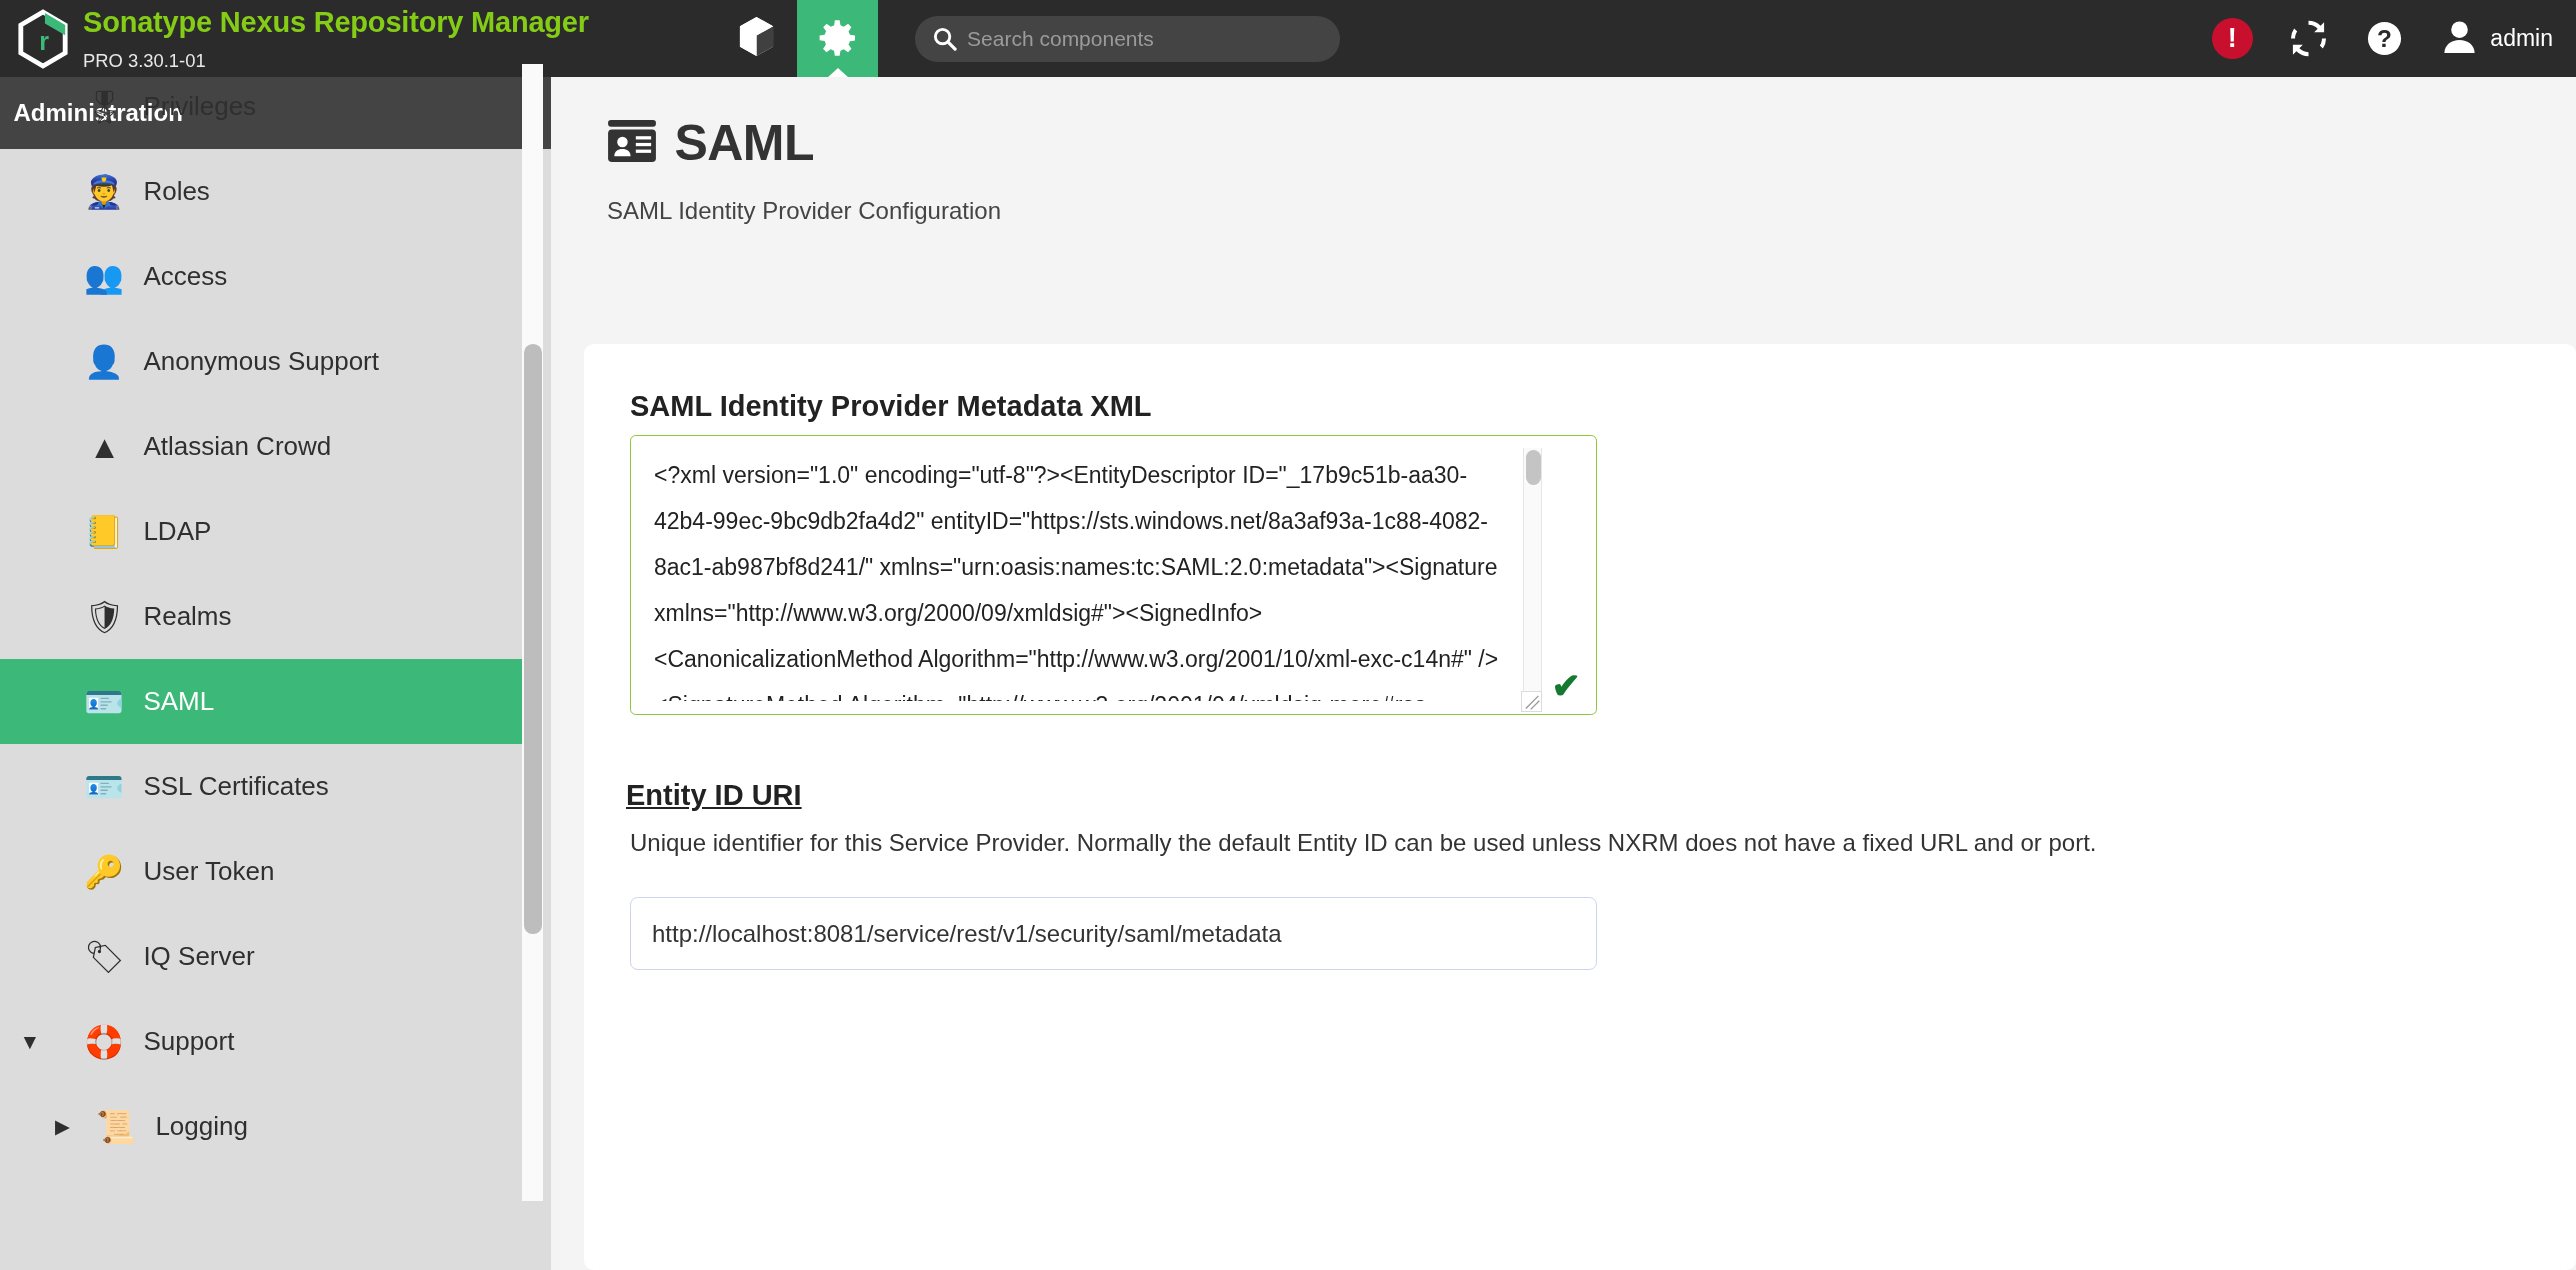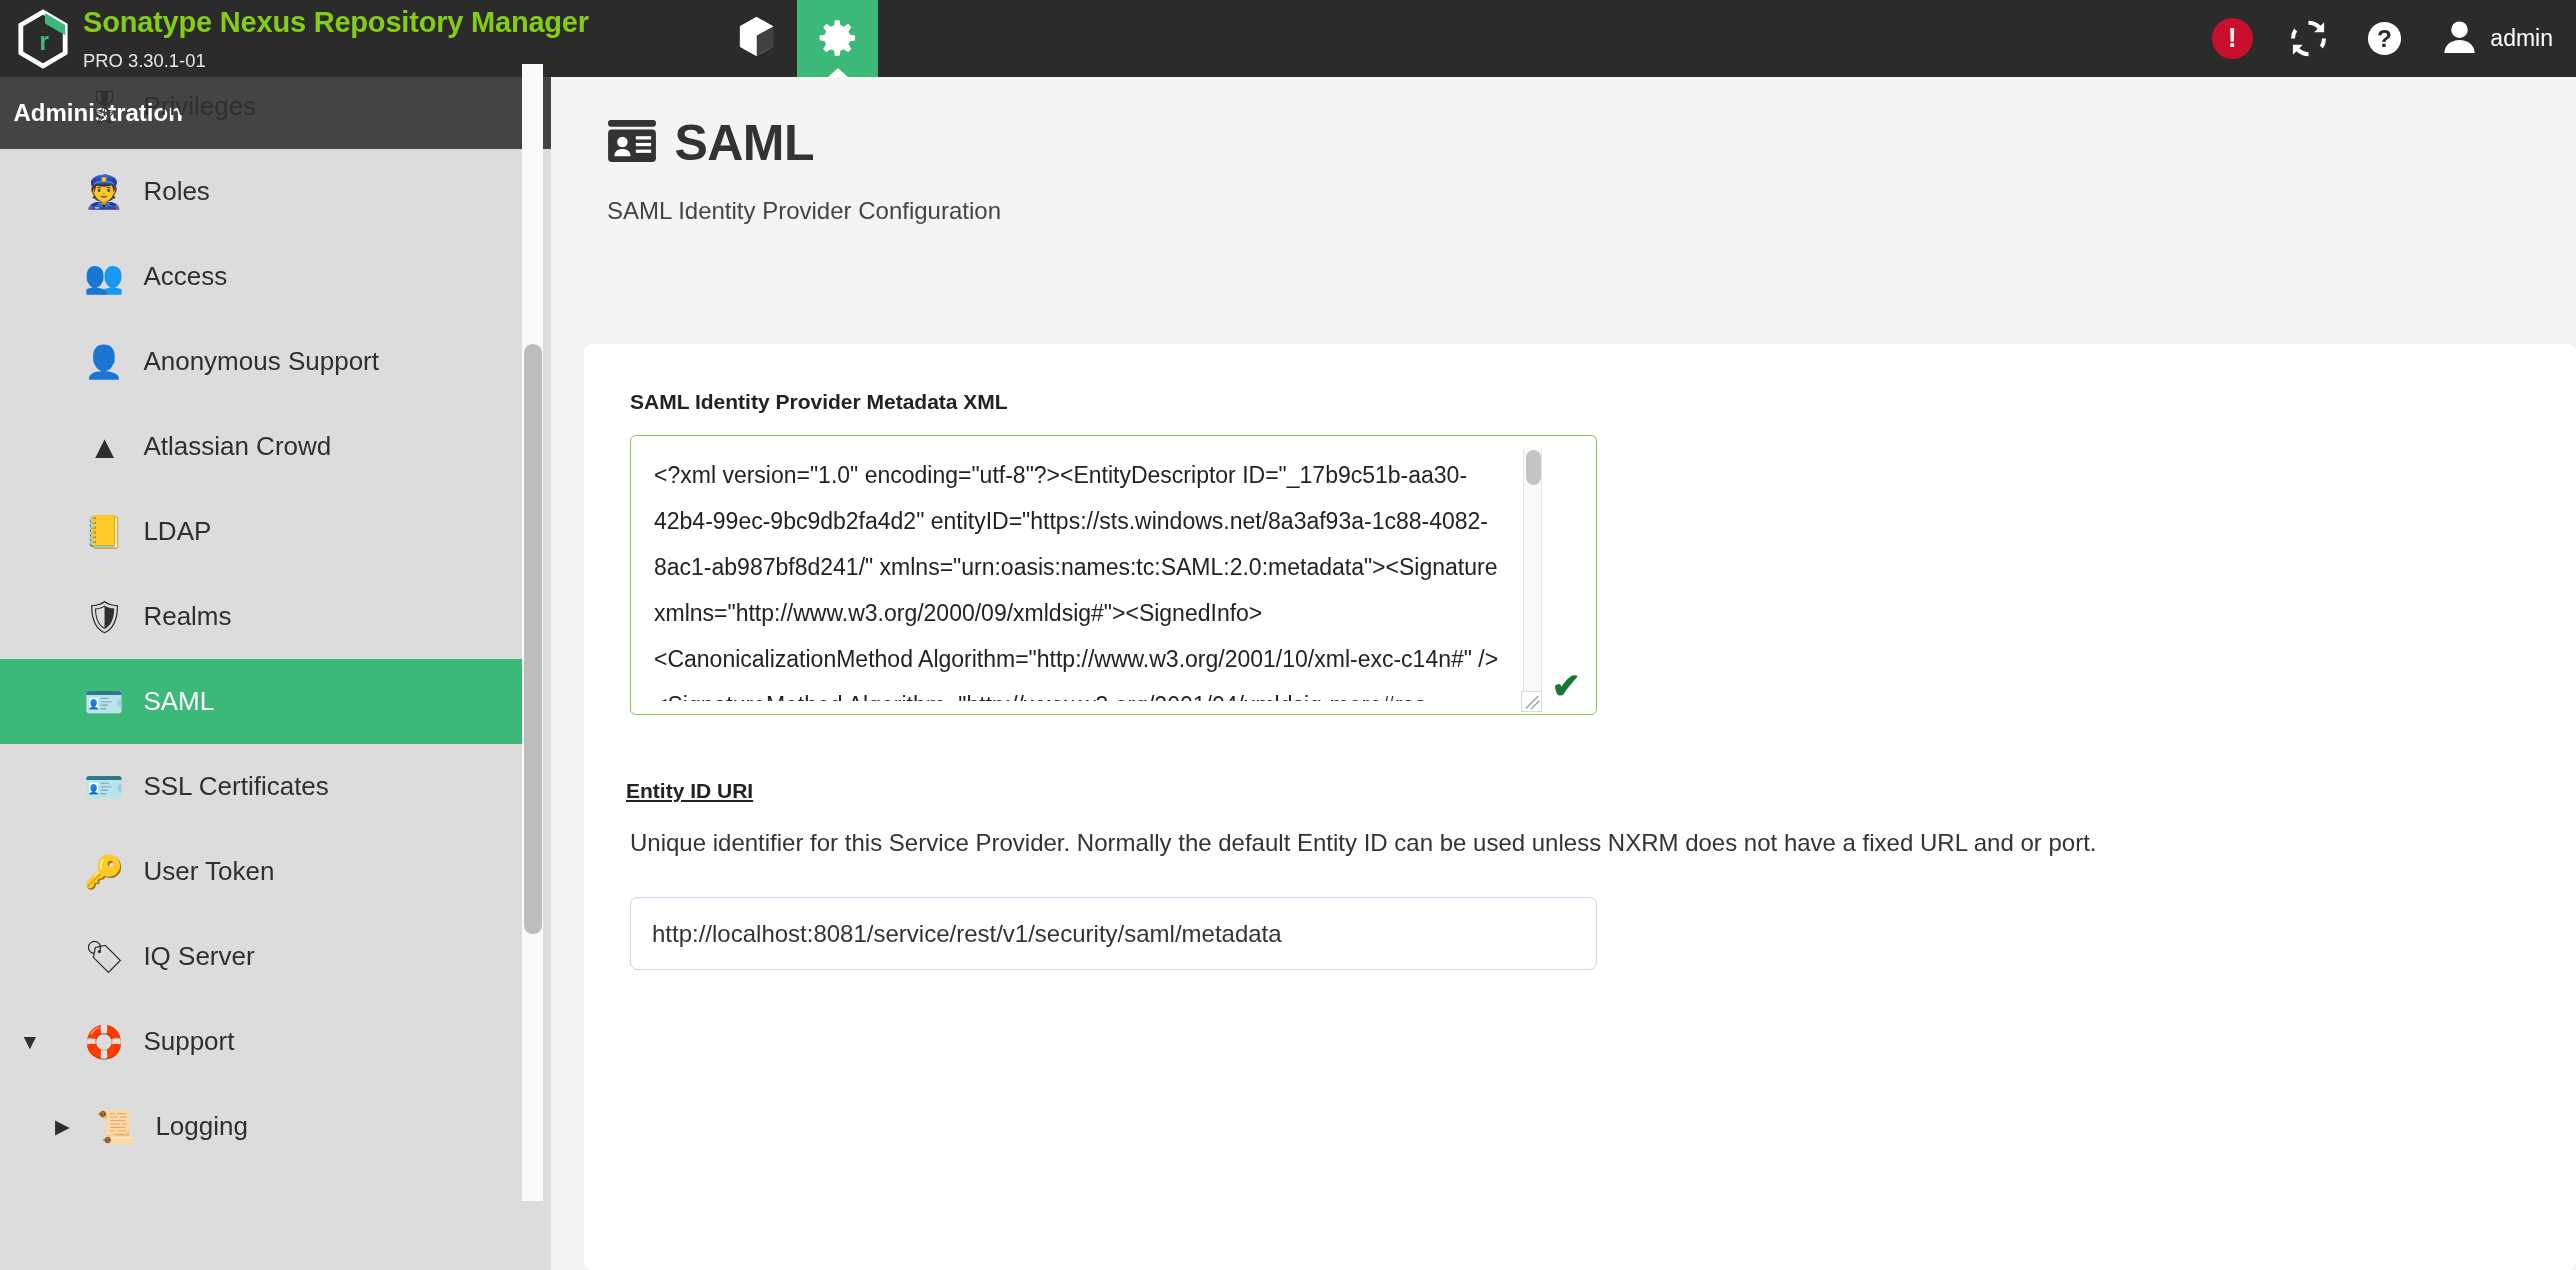--- a/index.html
+++ b/index.html
@@ -106,21 +106,21 @@
   .page-head { padding:37px 0 0 56px; }
   .page-title-row { display:flex; align-items:center; gap:17.4px; }
   .page-title { font-size:50px; font-weight:bold; color:#333333; letter-spacing:-0.5px; }
   .page-sub { margin-top:25px; font-size:24px; color:#444444; }
 
   .panel {
     position:absolute; left:33px; top:267px; width:1992px; height:926px;
     background:#ffffff; border-radius:9.7px;
   }
   .field-label {
-    font-size:21px; font-weight:bold; color:#222222;
+    font-size:29px; font-weight:bold; color:#222222;
   }
   .xml-label { position:absolute; left:46px; top:46px; }
 
   .ta-wrap { position:absolute; left:46px; top:91px; width:967px; height:280px; }
   .textarea-box {
     width:967px; height:280px; border:1.9px solid #8cc63f; border-radius:5.8px;
     background:#ffffff; position:relative; overflow:hidden;
   }
   .ta-text {
     position:absolute; left:23px; top:15.5px; width:849px; height:249px;
@@ -192,20 +192,29 @@
       <div class="nav-btn active">
         <span>
           <svg width="43" height="43" viewBox="0 0 44 44">
             <path fill="#ffffff" d="M22 13.5a8.5 8.5 0 1 0 0 17 8.5 8.5 0 0 0 0-17zm0 12.5a4 4 0 1 1 0-8 4 4 0 0 1 0 8z"></path>
             <path fill="#ffffff" d="M19 2h6l1 6.3 4.2 1.8 5.3-3.6 4.2 4.2-3.6 5.3 1.8 4.2 6.3 1v6l-6.3 1-1.8 4.2 3.6 5.3-4.2 4.2-5.3-3.6-4.2 1.8-1 6.3h-6l-1-6.3-4.2-1.8-5.3 3.6-4.2-4.2 3.6-5.3L6.3 28 0 27v-6l6.3-1 1.8-4.2L4.5 10.7 8.7 6.5l5.3 3.6L18.2 8.3z" transform="scale(0.82) translate(4.5,4.5)"></path>
           </svg>
         </span>
       </div>
     </div>
 
+    <div class="searchwrap">
+      <span class="mag">
+        <svg width="25" height="25" viewBox="0 0 26 26">
+          <circle cx="11" cy="11" r="7.5" fill="none" stroke="#ffffff" stroke-width="3"></circle>
+          <line x1="16.5" y1="16.5" x2="24" y2="24" stroke="#ffffff" stroke-width="3.4" stroke-linecap="round"></line>
+        </svg>
+      </span>
+      <input class="search-input" type="text" value="" placeholder="Search components" style="">
+    </div>
 
     <div class="topright">
       <div class="alert-badge">!</div>
       <div class="icon-w">
         <svg width="39" height="39" viewBox="0 0 40 40">
           <path fill="#ffffff" d="M20 6c3.7 0 7 1.5 9.4 3.9l-3.6 3.6H36V3.3l-3.6 3.6A17.6 17.6 0 0 0 20 1.8v4.2z"></path>
           <path fill="#ffffff" d="M20 34c-3.7 0-7-1.5-9.4-3.9l3.6-3.6H4v10.2l3.6-3.6A17.6 17.6 0 0 0 20 38.2V34z"></path>
           <path fill="#ffffff" d="M6.2 20c0-2.7.8-5.1 2.2-7.2L5.3 9.8A17.8 17.8 0 0 0 2 20h4.2z"></path>
           <path fill="#ffffff" d="M33.8 20c0 2.7-.8 5.1-2.2 7.2l3.1 3A17.8 17.8 0 0 0 38 20h-4.2z"></path>
         </svg>

